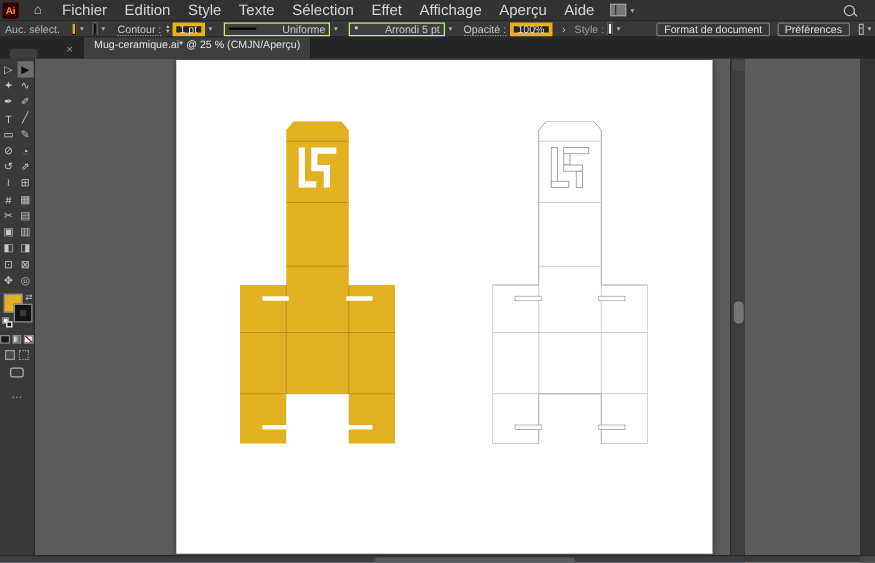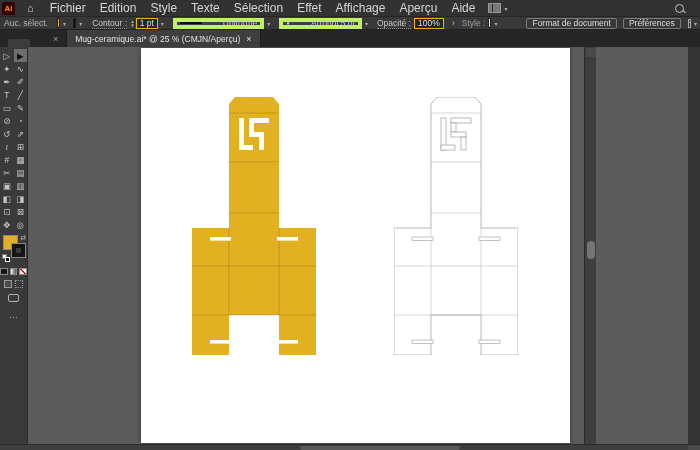--- a/index.html
+++ b/index.html
@@ -23,38 +23,38 @@
   .search-icon::after { content:""; position:absolute; width:4px; height:1.4px; background:#bfbfbf;
              right:-3px; bottom:-1px; transform:rotate(45deg);}
 
   
   .optionsbar { position:absolute; left:0; top:17px; width:700px; height:13px; background:#383838;
                 border-bottom:1px solid #212121; display:flex; align-items:center; font-size:8.5px; color:#c9c9c9;}
   .ob-label { white-space:nowrap; }
   .dotted { border-bottom:1px dotted #8f8f8f; }
   .swatch { width:10px; height:10px; border:1px solid #1d1d1d; display:inline-block;}
   .swatch.stroke-sw { background:#f5f5f5; box-shadow:inset 0 0 0 2.5px #101010; }
-  .field { background:#262626; border:1px solid #eab308; color:#dcdcdc; height:11px; line-height:9px;
+  .field { background:#262626; border:3px solid #eab308; color:#dcdcdc; height:11px; line-height:9px;
            padding:0 3px; display:flex; align-items:center; white-space:nowrap;}
-  .dd { background:#3f3f3f; border:4px solid #bef264; height:11px; display:flex; align-items:center;
+  .dd { background:#3f3f3f; border:1px solid #bef264; height:11px; display:flex; align-items:center;
         padding:0 3px; gap:21px; white-space:nowrap;}
   .stroke-line { width:22px; height:2px; background:#0d0d0d; display:inline-block;}
   .stepper { display:flex; flex-direction:column; line-height:4px; font-size:5px; color:#bbb; margin-left:4px;}
   .ob-btn { border:1px solid #7a7a7a; border-radius:2px; color:#dedede; height:11px; line-height:9px;
             padding:0 5px; background:transparent; font-size:8.5px; white-space:nowrap; display:flex; align-items:center;}
   .panel-icon { width:11px; height:9px; border:1px solid #a5a5a5; display:inline-block; position:relative;}
   .panel-icon::after{content:""; position:absolute; left:0; right:0; top:2px; height:1px; background:#a5a5a5;}
 
   
   .tabbar { position:absolute; left:0; top:30px; width:700px; height:17px; background:#262626; display:flex; align-items:stretch;}
   .tools-stub { position:absolute; left:8px; bottom:0; width:22px; height:8px; background:#3c3c3c; border-radius:2px 2px 0 0;}
   .tabs { display:flex; margin-left:45px; }
   .tab { display:flex; align-items:center; gap:6px; padding:0 8px; font-size:8.5px; color:#9c9c9c;
          border-right:1px solid #1d1d1d; white-space:nowrap;}
-  .tab.active { background:#3e3e3e; color:#e2e2e2; }
+  .tab.active { background:#3e3e3e; color:#e2e2e2;flex-direction:column; }
   .tab .close { font-size:9px; color:inherit; }
 
   
   .toolbar { position:absolute; left:0; top:47px; width:28px; height:397px; background:#3a3a3a; border-right:1px solid #292929;}
   .tool-row { display:flex; height:13px; }
   .tool-cell { width:14px; height:13px; display:flex; align-items:center; justify-content:center;
                font-size:8.5px; color:#c6c6c6; }
   .tool-cell.active { background:#6e6e6e; color:#0e0e0e; }
   .swatch-block { position:relative; height:30px; margin-top:3px; }
   .fill-ind { position:absolute; left:3px; top:1px; width:15px; height:15px; border:1px solid #8a8a8a;}

